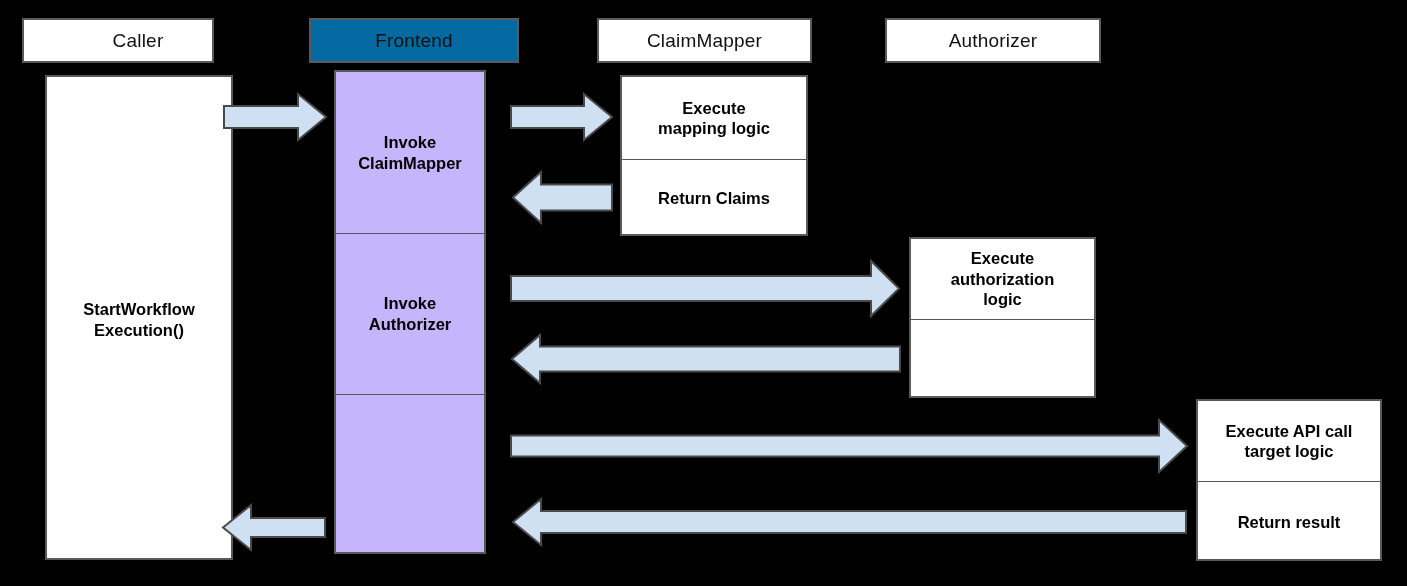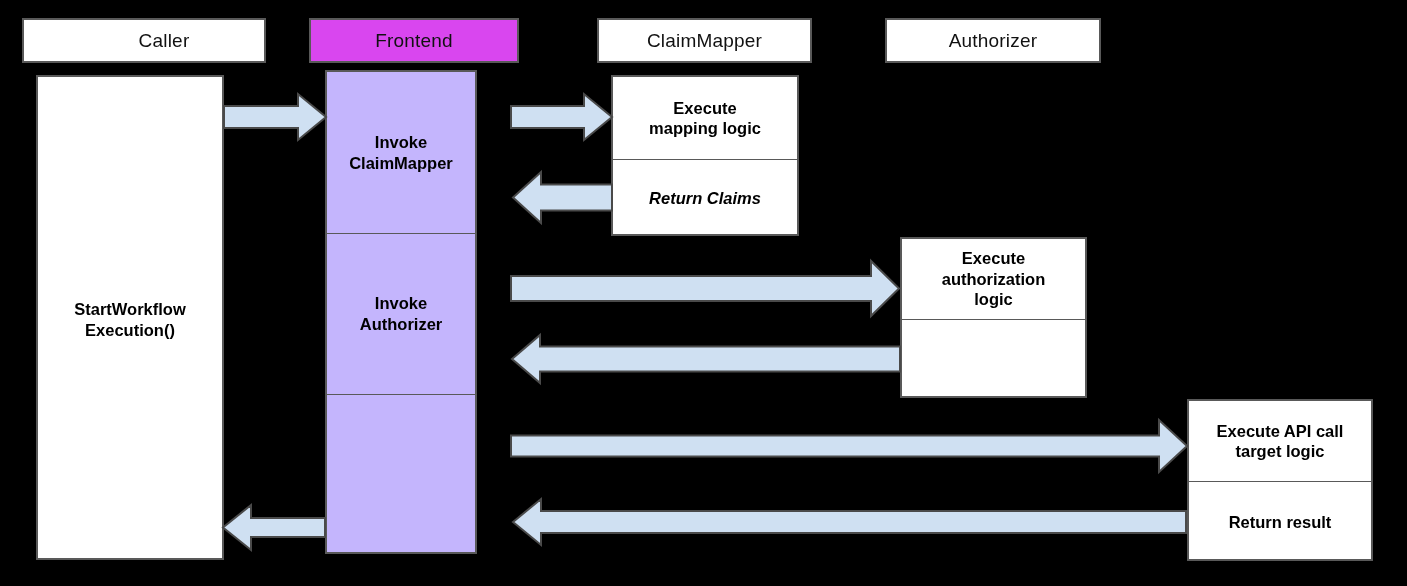--- a/index.html
+++ b/index.html
@@ -26,20 +26,21 @@
     color: #111111;
     font-size: 19px;
     font-weight: 400;
     letter-spacing: .2px;
   }
   .activation {
     position: absolute;
     background: #ffffff;
     border: 2px solid #595959;
     box-sizing: border-box;
+    margin-left: 9px;
   }
   .act-cell {
     position: absolute;
     left: 0;
     right: 0;
     display: flex;
     align-items: center;
     justify-content: center;
     text-align: center;
     color: #000000;
@@ -63,44 +64,44 @@
     display: block;
     width: 100%;
     height: 100%;
     overflow: visible;
   }
 </style>
 </head>
 <body>
 
 <div id="canvas">
-    <div class="lane-header" style="left: 22px; top: 18px; width: 244px; height: 45px; background: rgb(255, 255, 255); border-color: rgb(89, 89, 89); padding-left: 40px;">
+    <div class="lane-header" style="left: 22px; top: 18px; width: 192px; height: 45px; background: rgb(255, 255, 255); border-color: rgb(89, 89, 89); padding-left: 40px;">
       <span>Caller</span>
     </div>
-    <div class="lane-header" style="left: 309px; top: 18px; width: 210px; height: 45px; background: #d946ef; border-color: rgb(89, 89, 89);">
+    <div class="lane-header" style="left: 309px; top: 18px; width: 210px; height: 45px; background: #0369a1; border-color: rgb(89, 89, 89);">
       <span>Frontend</span>
     </div>
     <div class="lane-header" style="left: 597px; top: 18px; width: 215px; height: 45px; background: rgb(255, 255, 255); border-color: rgb(89, 89, 89);">
       <span>ClaimMapper</span>
     </div>
     <div class="lane-header" style="left: 885px; top: 18px; width: 216px; height: 45px; background: rgb(255, 255, 255); border-color: rgb(89, 89, 89);">
       <span>Authorizer</span>
     </div>
     <div class="activation" style="left: 36px; top: 75px; width: 188px; height: 485px; background: rgb(255, 255, 255); border-color: rgb(89, 89, 89); padding-left: 17px;">
       <div class="act-cell" style="top: 0px; height: 485px;">StartWorkflow<br>Execution()</div>
     </div>
     <div class="activation" style="left: 325px; top: 70px; width: 152px; height: 484px; background: #c4b5fd; border-color: rgb(89, 89, 89);">
       <div class="act-cell" style="top: 0px; height: 161px;">Invoke<br>ClaimMapper</div>
       <div class="act-cell" style="top: 161px; height: 161px;">Invoke<br>Authorizer</div>
       <div class="act-divider" style="top: 161px; background: rgb(89, 89, 89);"></div>
       <div class="act-divider" style="top: 322px; background: rgb(89, 89, 89);"></div>
     </div>
     <div class="activation" style="left: 611px; top: 75px; width: 188px; height: 161px; background: rgb(255, 255, 255); border-color: rgb(89, 89, 89);">
       <div class="act-cell" style="top: 0px; height: 82px;">Execute<br>mapping logic</div>
-      <div class="act-cell" style="top: 82px; height: 79px; font-style: italic;">Return Claims</div>
+      <div class="act-cell" style="top: 82px; height: 79px;">Return Claims</div>
       <div class="act-divider" style="top: 82px; background: rgb(89, 89, 89);"></div>
     </div>
     <div class="activation" style="left: 900px; top: 237px; width: 187px; height: 161px; background: rgb(255, 255, 255); border-color: rgb(89, 89, 89);">
       <div class="act-cell" style="top: 0px; height: 80px;">Execute<br>authorization<br>logic</div>
       <div class="act-divider" style="top: 80px; background: rgb(89, 89, 89);"></div>
     </div>
     <div class="activation" style="left: 1187px; top: 399px; width: 186px; height: 162px; background: rgb(255, 255, 255); border-color: rgb(89, 89, 89);">
       <div class="act-cell" style="top: 0px; height: 80px;">Execute API call<br>target logic</div>
       <div class="act-cell" style="top: 80px; height: 82px;">Return result</div>
       <div class="act-divider" style="top: 80px; background: rgb(89, 89, 89);"></div>

